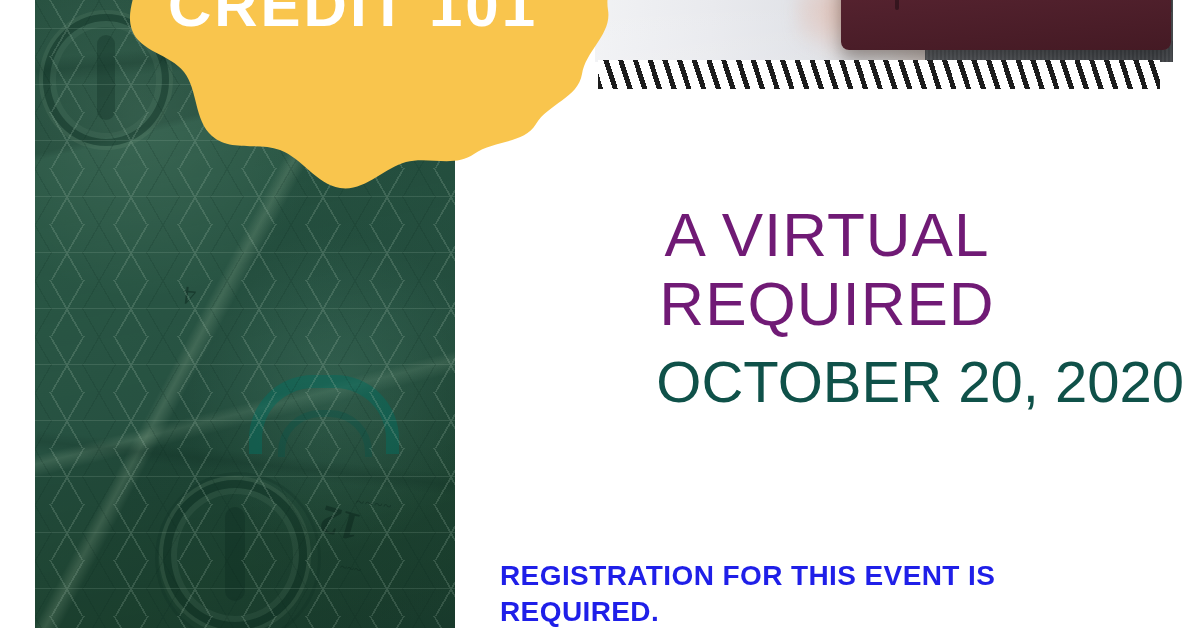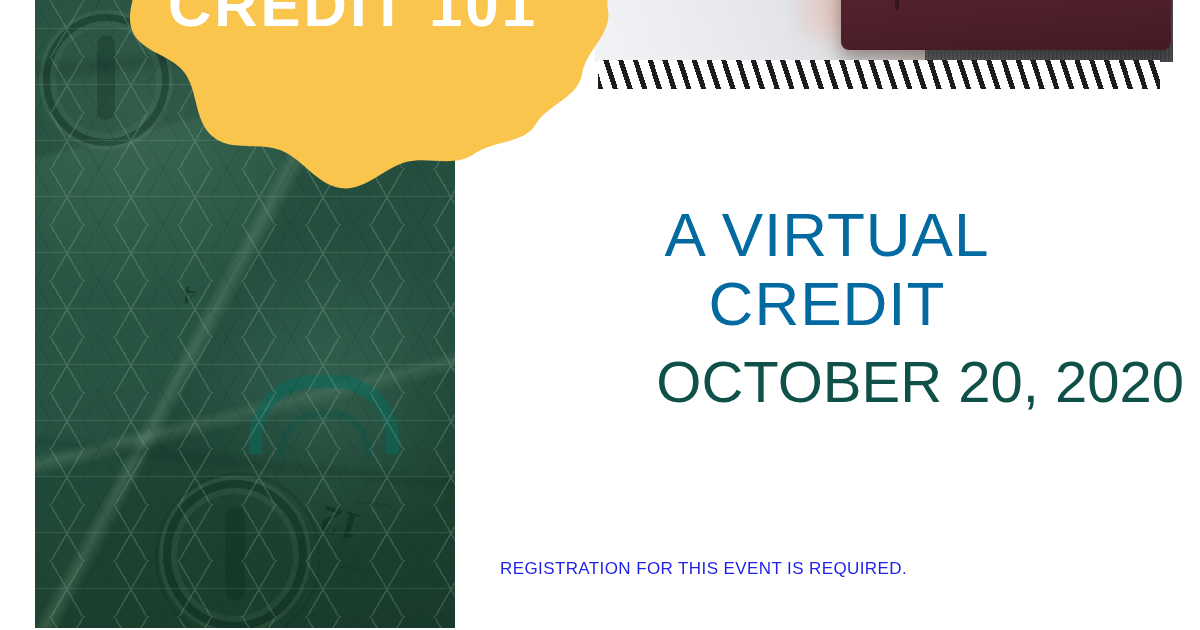--- a/index.html
+++ b/index.html
@@ -205,21 +205,21 @@
   
   .text-col{
     position:absolute;
     left:470px;top:0;
     width:730px;height:630px;
   }
   .heading{
     position:absolute;
     left:0;right:16px;top:200px;
     text-align:center;
-    color:#0369a1;
+    color:#701a75;
     font-size:62px;
     font-weight:400;
     line-height:1.12;
     letter-spacing:1px;
   }
   .heading .l2{display:block;}
   .datetime{
     position:absolute;
     left:0;right:16px;top:348px;
     text-align:right;
@@ -227,22 +227,22 @@
     font-size:58px;
     font-weight:400;
     line-height:1.18;
     letter-spacing:0px;
   }
   .datetime .l2{display:block;}
   .note{
     position:absolute;
     left:30px;right:120px;top:558px;
     color:#1f1fe8;
-    font-size:17px;
-    font-weight:400;
+    font-size:28px;
+    font-weight:700;
     line-height:1.28;
     letter-spacing:.4px;
     text-align:left;
   }
 </style>
 </head>
 <body>
 
 <div class="poster">
 
@@ -298,21 +298,21 @@
         C138,0 162,20 186,18
         C210,16 235,12 265,6 Z"></path>
     </svg>
     <div class="badge-title">CREDIT 101</div>
   </div>
 
   <div class="text-col">
 
     <div class="heading">
       <span>A VIRTUAL</span>
-      <span class="l2">CREDIT</span>
+      <span class="l2">REQUIRED</span>
     </div>
 
     <div class="datetime">
       <span>OCTOBER 20, 2020</span>
     </div>
 
     <div class="note">
       <span>REGISTRATION FOR THIS EVENT IS</span>
       <span>REQUIRED.</span>
     </div>

